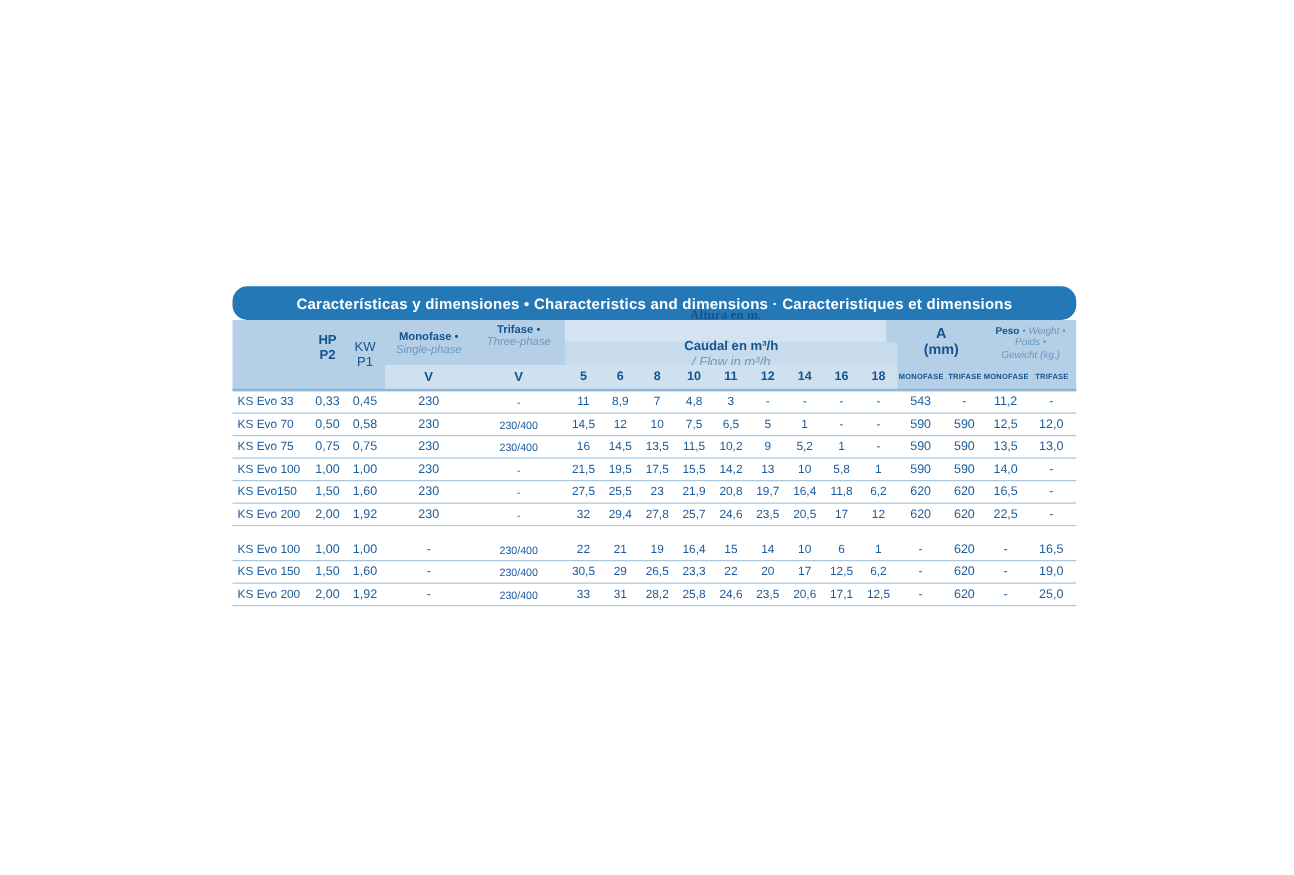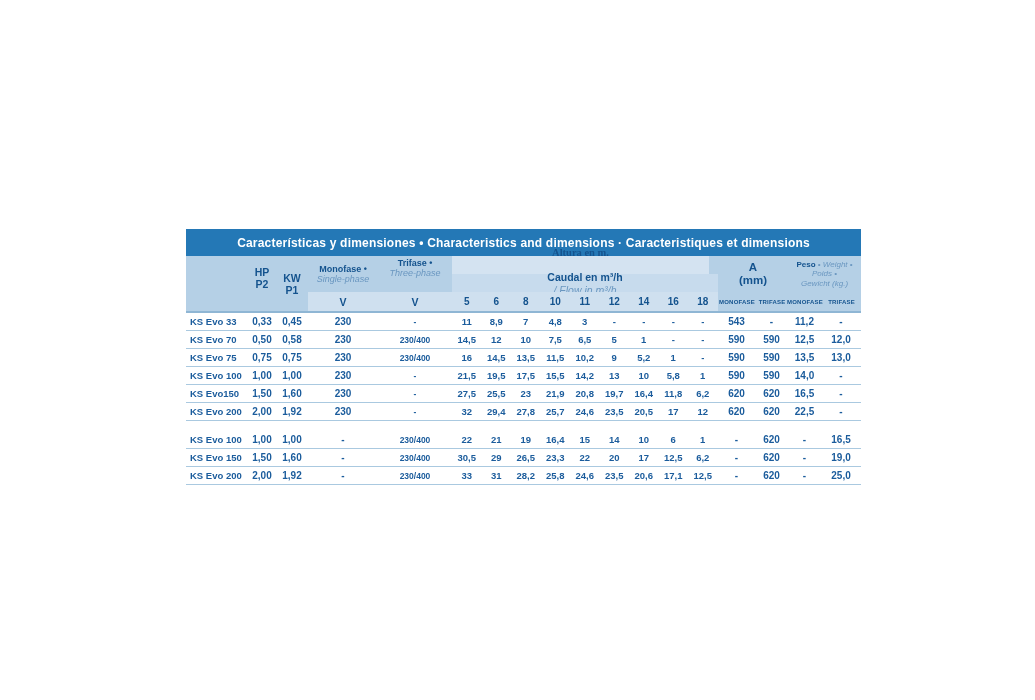--- a/index.html
+++ b/index.html
@@ -6,52 +6,52 @@
   body{font-family:"Liberation Sans", sans-serif; -webkit-font-smoothing:antialiased;}
   #canvas{position:relative;width:1035px;height:700px;background:#ffffff;overflow:hidden;}
 
   #spec-table{position:absolute;left:186px;top:229px;width:675px;}
 
   
   .grid-cols{display:grid;grid-template-columns:62px 28px 32px 70px 74px repeat(9,29.5px) 38px 32px 34px 39px;}
 
   
   .title-bar{height:27px;background:#2478b6;color:#ffffff;display:flex;align-items:center;justify-content:center;
-             font-size:12px;font-weight:bold;letter-spacing:.2px;}
+             font-size:12px;font-weight:bold;letter-spacing:.2px;border-radius:12px;}
 
   
   .sub-header{position:relative;height:55px;background:#b5d0e6;border-bottom:2px solid #8fb6d4;color:#14538e;}
   .sub-header .blk{position:absolute;display:flex;flex-direction:column;align-items:center;justify-content:center;text-align:center;}
   .it{font-style:italic;color:#6a97c0;font-weight:normal;}
   .b{font-weight:bold;color:#14538e;}
 
   .blk-tipo{left:0;top:0;width:62px;height:55px;}
   .blk-tipo .l1{font-size:11px;font-weight:bold;}
   .blk-tipo .l2{font-size:10px;}
   .blk-hp{left:62px;top:0;width:28px;height:44px;font-size:10.5px;font-weight:bold;line-height:12px;}
-  .blk-kw{left:90px;top:0;width:32px;height:55px;font-size:10.5px;font-weight:bold;line-height:12px;}
+  .blk-kw{left:90px;top:0;width:32px;height:55px;font-size:10.5px;font-weight:normal;line-height:12px;}
   .blk-mono{left:122px;top:0;width:70px;height:36px;font-size:9px;line-height:10.5px;}
   .blk-tri{left:192px;top:0;width:74px;height:24px;font-size:9px;line-height:10.5px;}
   .v-band{position:absolute;left:122px;top:36px;width:144px;height:19px;background:#cfe0ef;display:grid;grid-template-columns:70px 74px;}
   .v-band div{display:flex;align-items:center;justify-content:center;font-size:10.5px;font-weight:bold;}
 
   .altura-strip{left:266px;top:0;width:257px;height:18px;background:#d4e3f1;flex-direction:row;gap:14px;font-size:10.5px;font-family:Liberation Serif, serif;}
   .caudal-strip{left:266px;top:18px;width:266px;height:18px;background:#c7dbed;flex-direction:row;gap:1px;font-size:10.5px;}
   .flow-band{position:absolute;left:266px;top:36px;width:266px;height:19px;background:#cfe0ef;display:grid;grid-template-columns:repeat(9,29.5px);}
   .flow-band div{display:flex;align-items:center;justify-content:center;font-size:10px;font-weight:bold;color:#14538e;}
 
   .blk-a{left:532px;top:0;width:70px;height:36px;font-weight:bold;font-size:11.5px;line-height:13px;}
   .blk-peso{left:602px;top:0;width:73px;height:36px;font-size:8px;line-height:9.5px;}
   .tiny-band{position:absolute;left:532px;top:36px;width:143px;height:19px;display:grid;grid-template-columns:38px 32px 34px 39px;}
   .tiny-band div{display:flex;align-items:center;justify-content:center;font-size:6px;font-weight:bold;color:#14538e;letter-spacing:.2px;}
 
   
   .section{background:#ffffff;}
   .section-gap{height:10px;background:#ffffff;}
-  .data-row{height:17px;align-items:center;border-bottom:1px solid #aac9e0;color:#1b5c9c;font-weight:bold;}
+  .data-row{height:17px;align-items:center;border-bottom:1px solid #aac9e0;color:#1b5c9c;font-weight:normal;}
   .cell{display:flex;align-items:center;justify-content:center;font-size:10px;white-space:nowrap;}
   .c-tipo{justify-content:flex-start;padding-left:4px;font-size:9.5px;}
   .c-flow{font-size:9.5px;}
   .c-tri{font-size:8.5px;}
 </style>
 </head>
 <body>
 
 <div id="canvas">
   <div id="spec-table">

